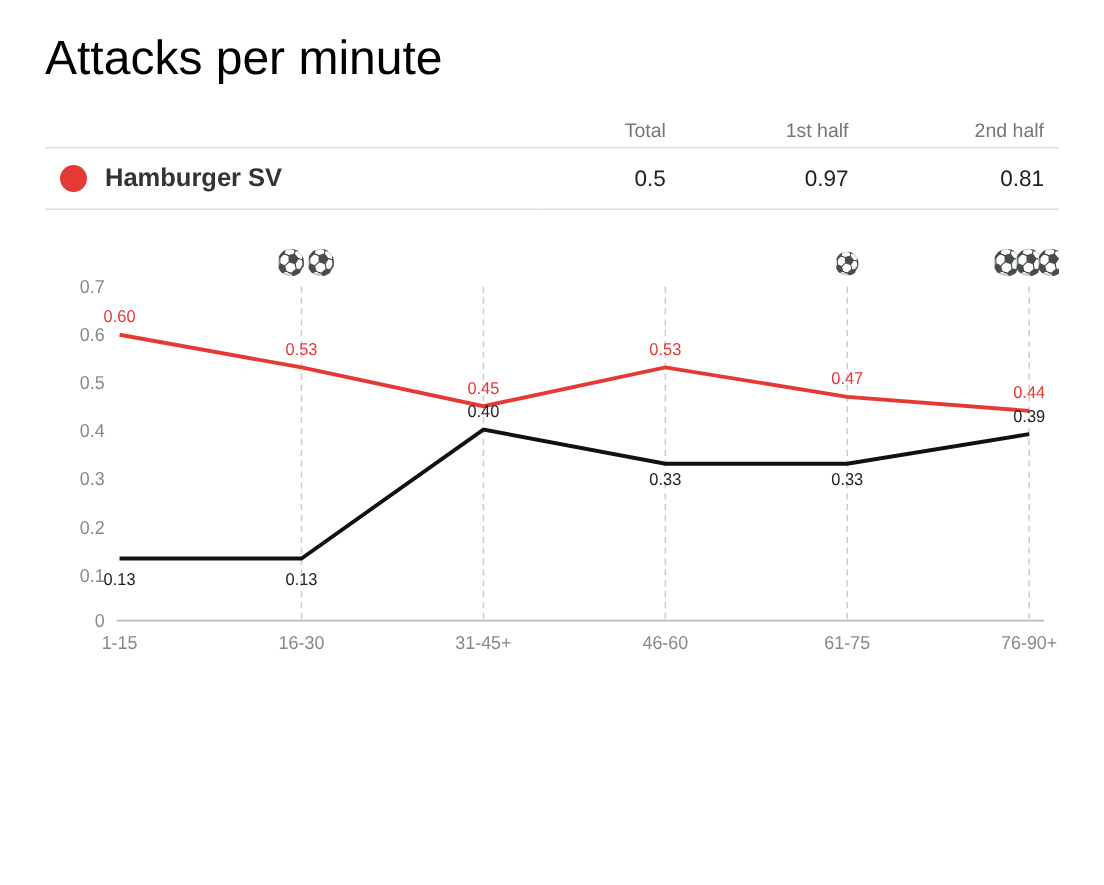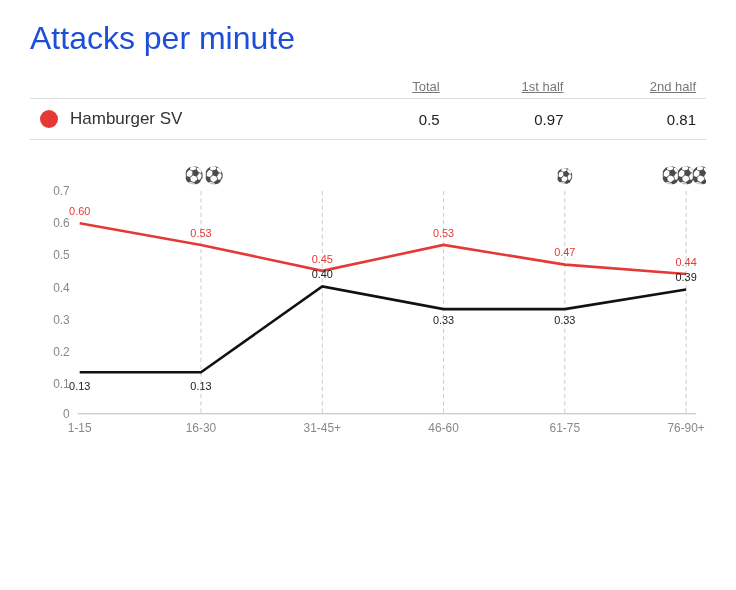--- a/index.html
+++ b/index.html
@@ -8,49 +8,48 @@
       font-family: Arial, sans-serif;
       width: 736px;
       min-height: 590px;
       padding: 20px 30px;
       color: #333;
     }
     h1 {
       font-size: 32px;
       font-weight: 400;
       margin-bottom: 18px;
-      color: #1d4ed8;
+      color: #000000;
     }
     .stats-table {
       width: 100%;
       border-collapse: collapse;
       margin-bottom: 20px;
     }
     .stats-table th {
       font-size: 13px;
       font-weight: 400;
       color: #777;
       text-align: right;
       padding: 4px 10px;
-      text-decoration: underline;
     }
     .stats-table td {
       padding: 10px 10px;
       font-size: 15px;
       border-top: 1px solid #ddd;
     }
     .stats-table tr:last-child td {
       border-bottom: 1px solid #ddd;
     }
     .team-cell {
       display: flex;
       align-items: center;
       gap: 12px;
       font-size: 17px;
-      font-weight: 400;
+      font-weight: 700;
     }
     .dot {
       width: 18px;
       height: 18px;
       border-radius: 50%;
       flex-shrink: 0;
     }
     .dot.red { background: #e53935; }
     .dot.black { background: #111; }
     .num-cell {

